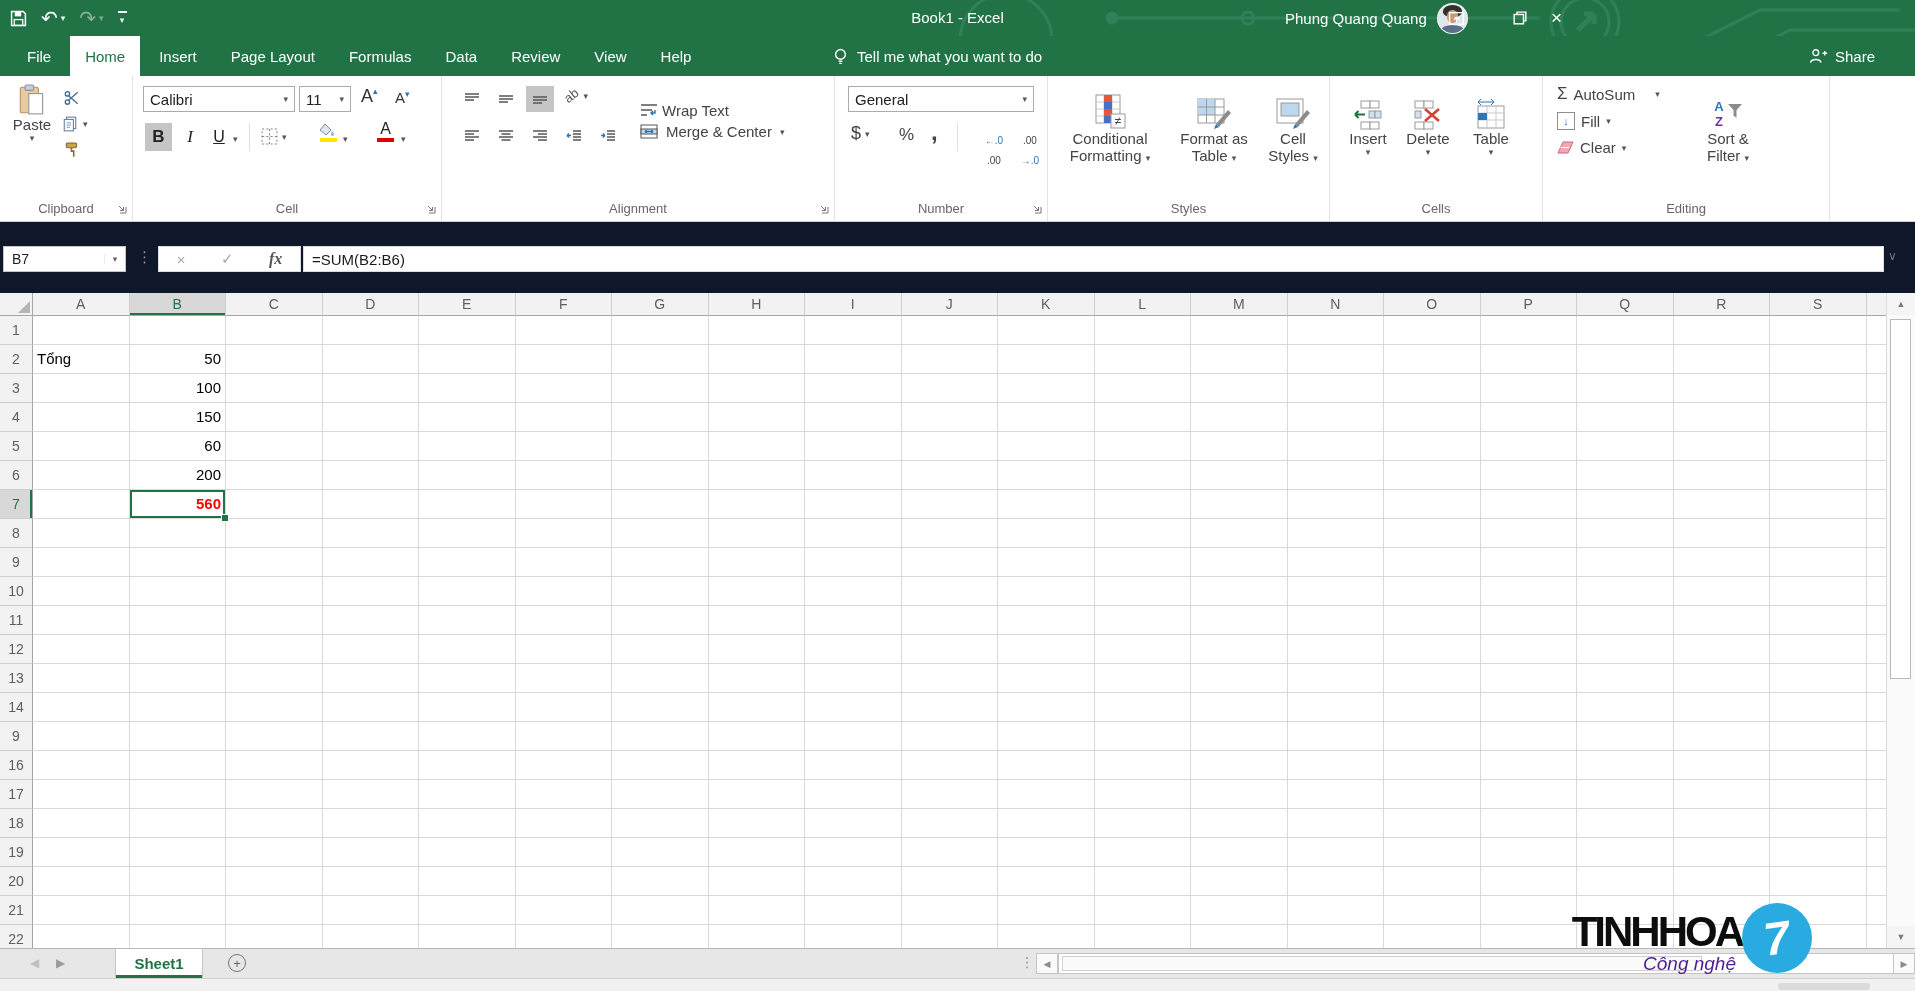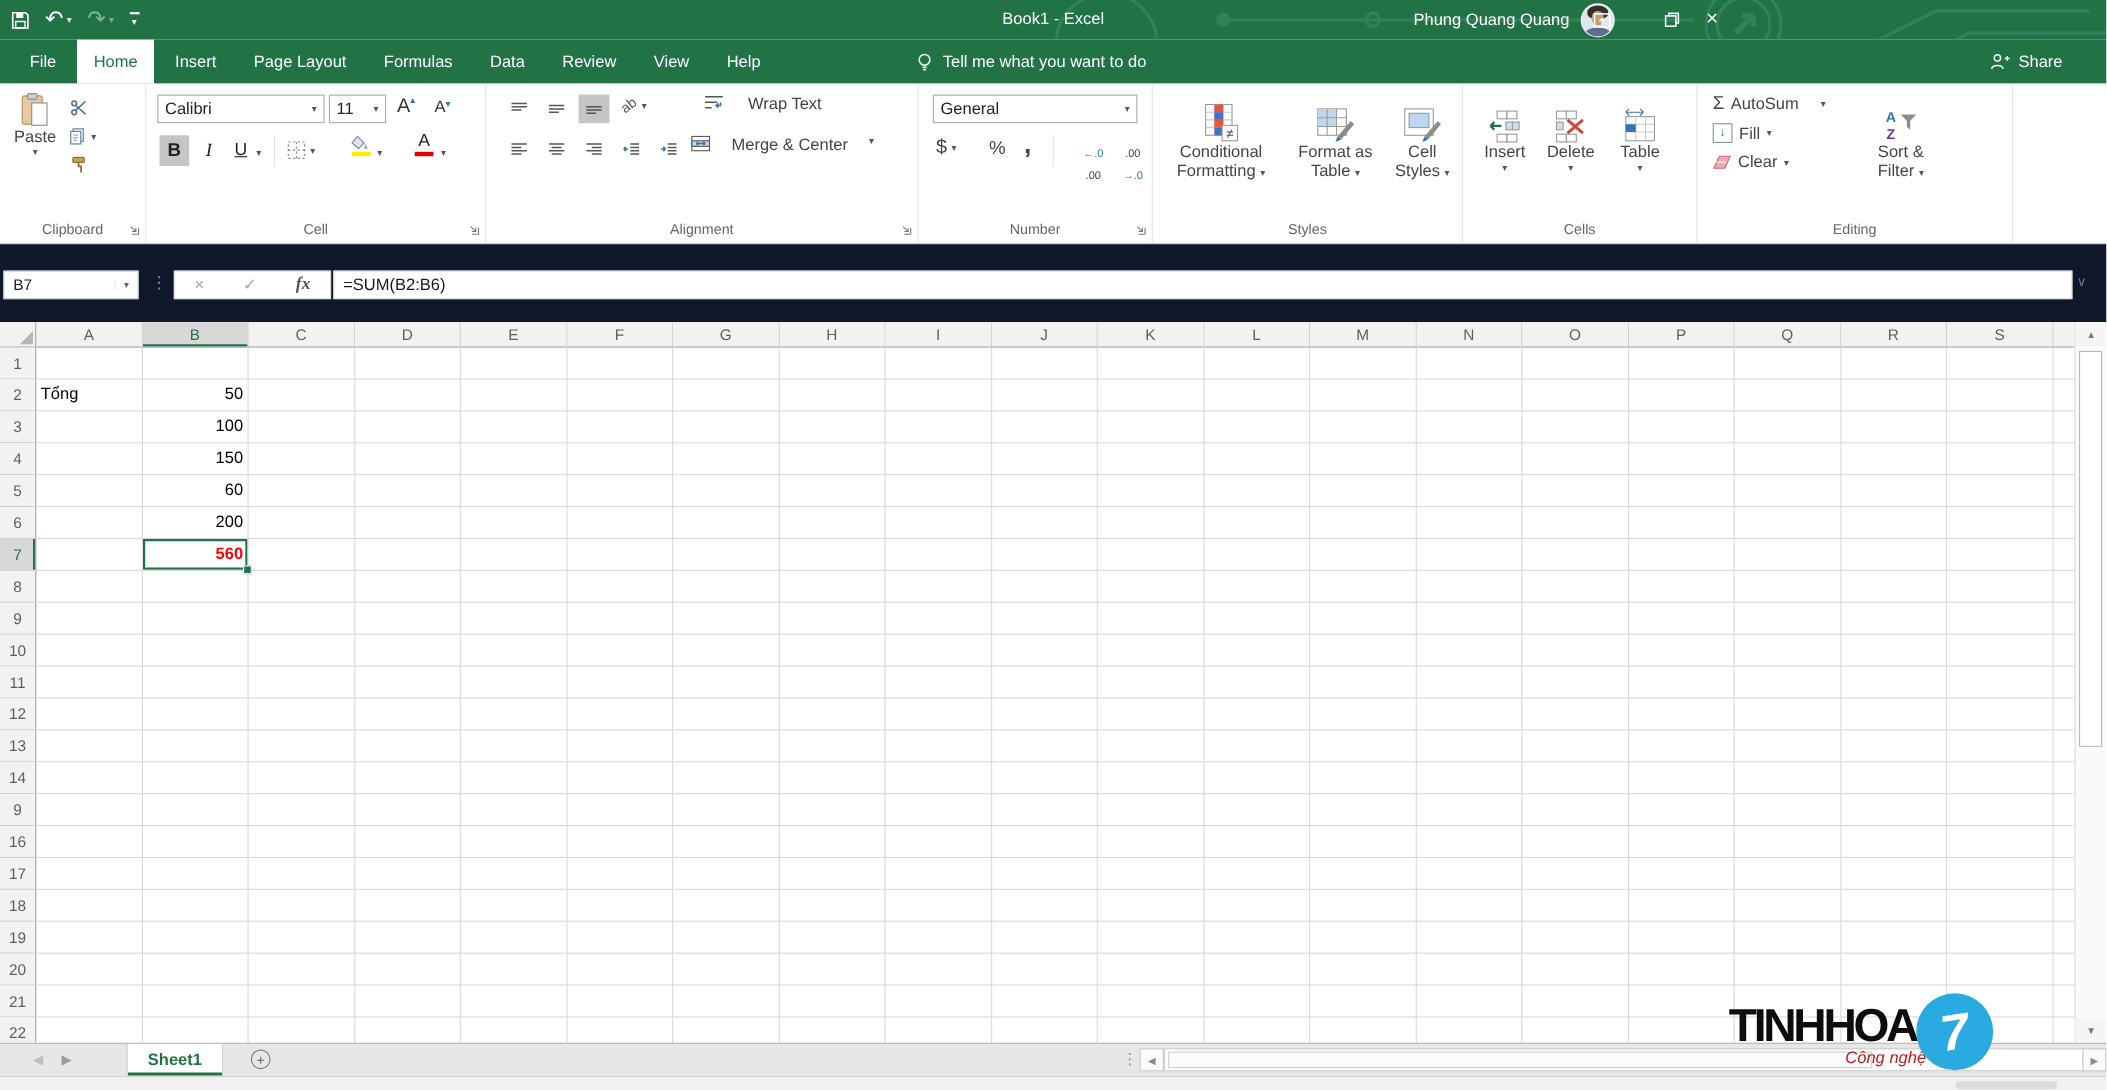--- a/index.html
+++ b/index.html
@@ -109,21 +109,21 @@
   #htrack{position:absolute;left:1058px;top:4px;width:857px;height:21px;background:#fff;border:1px solid #c5c5c5;box-sizing:border-box}
   #hthumb{position:absolute;left:3px;top:2px;width:640px;height:15px;background:#fbfbfb;border:1px solid #cfcfcf;box-sizing:border-box}
 
   
   #statusbar{position:absolute;left:0;top:978px;width:1915px;height:13px;background:#f1f1f1;border-top:1px solid #cfcfcf;box-sizing:border-box}
   #zoomblock{position:absolute;left:1778px;top:4px;width:92px;height:7px;background:#dbdbdb;border-radius:3px}
 
   
   #brand{position:absolute;left:1570px;top:897px;width:250px;height:81px;z-index:9}
   #brandtext{position:absolute;right:78px;top:14px;font-size:42px;font-weight:bold;letter-spacing:-3px;color:#0d0d0d;line-height:42px}
-  #brandtag{position:absolute;right:69px;top:56px;font-size:15px;font-style:italic;color:#b91c1c}
+  #brandtag{position:absolute;right:84px;top:56px;font-size:19px;font-style:italic;color:#4c1d95}
   #brandbadge{position:absolute;left:172px;top:6px;width:70px;height:70px;border-radius:50%;background:#29abe2;
               display:flex;align-items:center;justify-content:center}
   #brandbadge span{color:#fff;font-size:46px;font-weight:bold;font-style:italic;transform:rotate(-8deg)}
 
   .lineicon{stroke:#565656;stroke-width:1.4;fill:none}
   .blueln{stroke:#2e75b6;stroke-width:1.4;fill:none}
 </style>
 </head>
 <body>
 
@@ -328,21 +328,21 @@
     </div>
     <div class="togglebtn activebtn" style="left:84px;top:10px;width:28px;height:26px">
       <svg width="16" height="14" viewBox="0 0 16 14" class="lineicon">
           <path d="M1 5h14 M1 8h14 M1 11h9"></path>
         </svg>
     </div>
     <div class="abs" style="left:122px;top:12px;display:flex;align-items:center;gap:5px">
       <span style="display:inline-block;transform:rotate(-38deg);color:#565656;font-size:13px">ab</span>
       <span class="caret">▾</span>
     </div>
-    <div class="abs" style="left:198px;top:10px;display:flex;gap:22px">
+    <div class="abs" style="left:198px;top:26px;display:flex;align-items:center;gap:4px">
       <svg width="18" height="16" viewBox="0 0 18 16">
         <path d="M1 2h16 M1 7h11 M1 12h6" class="lineicon"></path>
         <path d="M15 7v3h-4 M13 8l-2 2 2 2" class="blueln"></path>
       </svg>
       <span class="rtxt">Wrap Text</span>
     </div>
     <div class="togglebtn" style="left:16px;top:47px;width:28px;height:26px">
       <svg width="16" height="14" viewBox="0 0 16 14" class="lineicon">
           <path d="M1 2h14 M1 5h9 M1 8h14 M1 11h9"></path>
         </svg>
@@ -362,21 +362,21 @@
         <path d="M7 2h8 M7 5h8 M7 8h8 M7 11h8" class="lineicon"></path>
           <path d="M5 6.5H1 M1 6.5l2-2 M1 6.5l2 2" class="blueln"></path>
       </svg>
     </div>
     <div class="togglebtn" style="left:152px;top:47px;width:28px;height:26px">
       <svg width="16" height="14" viewBox="0 0 16 14">
         <path d="M7 2h8 M7 5h8 M7 8h8 M7 11h8" class="lineicon"></path>
           <path d="M1 6.5h4 M5 6.5l-2-2 M5 6.5l-2 2" class="blueln"></path>
       </svg>
     </div>
-    <div class="abs" style="left:186px;top:47px;display:flex;gap:19px">
+    <div class="abs" style="left:198px;top:47px;display:flex;align-items:center;gap:8px">
       <svg width="18" height="16" viewBox="0 0 18 16">
         <rect x="1" y="1" width="16" height="13" fill="none" stroke="#565656"></rect>
         <rect x="1" y="5" width="16" height="5" fill="#bdd7ee" stroke="#565656"></rect>
         <path d="M5 7.5h8 M5 7.5l1.6-1.6 M5 7.5l1.6 1.6 M13 7.5l-1.6-1.6 M13 7.5l-1.6 1.6" class="blueln"></path>
       </svg>
       <span class="rtxt">Merge &amp; Center</span>
       <span class="caret">▾</span>
     </div>
     <div class="glabel">Alignment</div>
     <span class="launcher">

